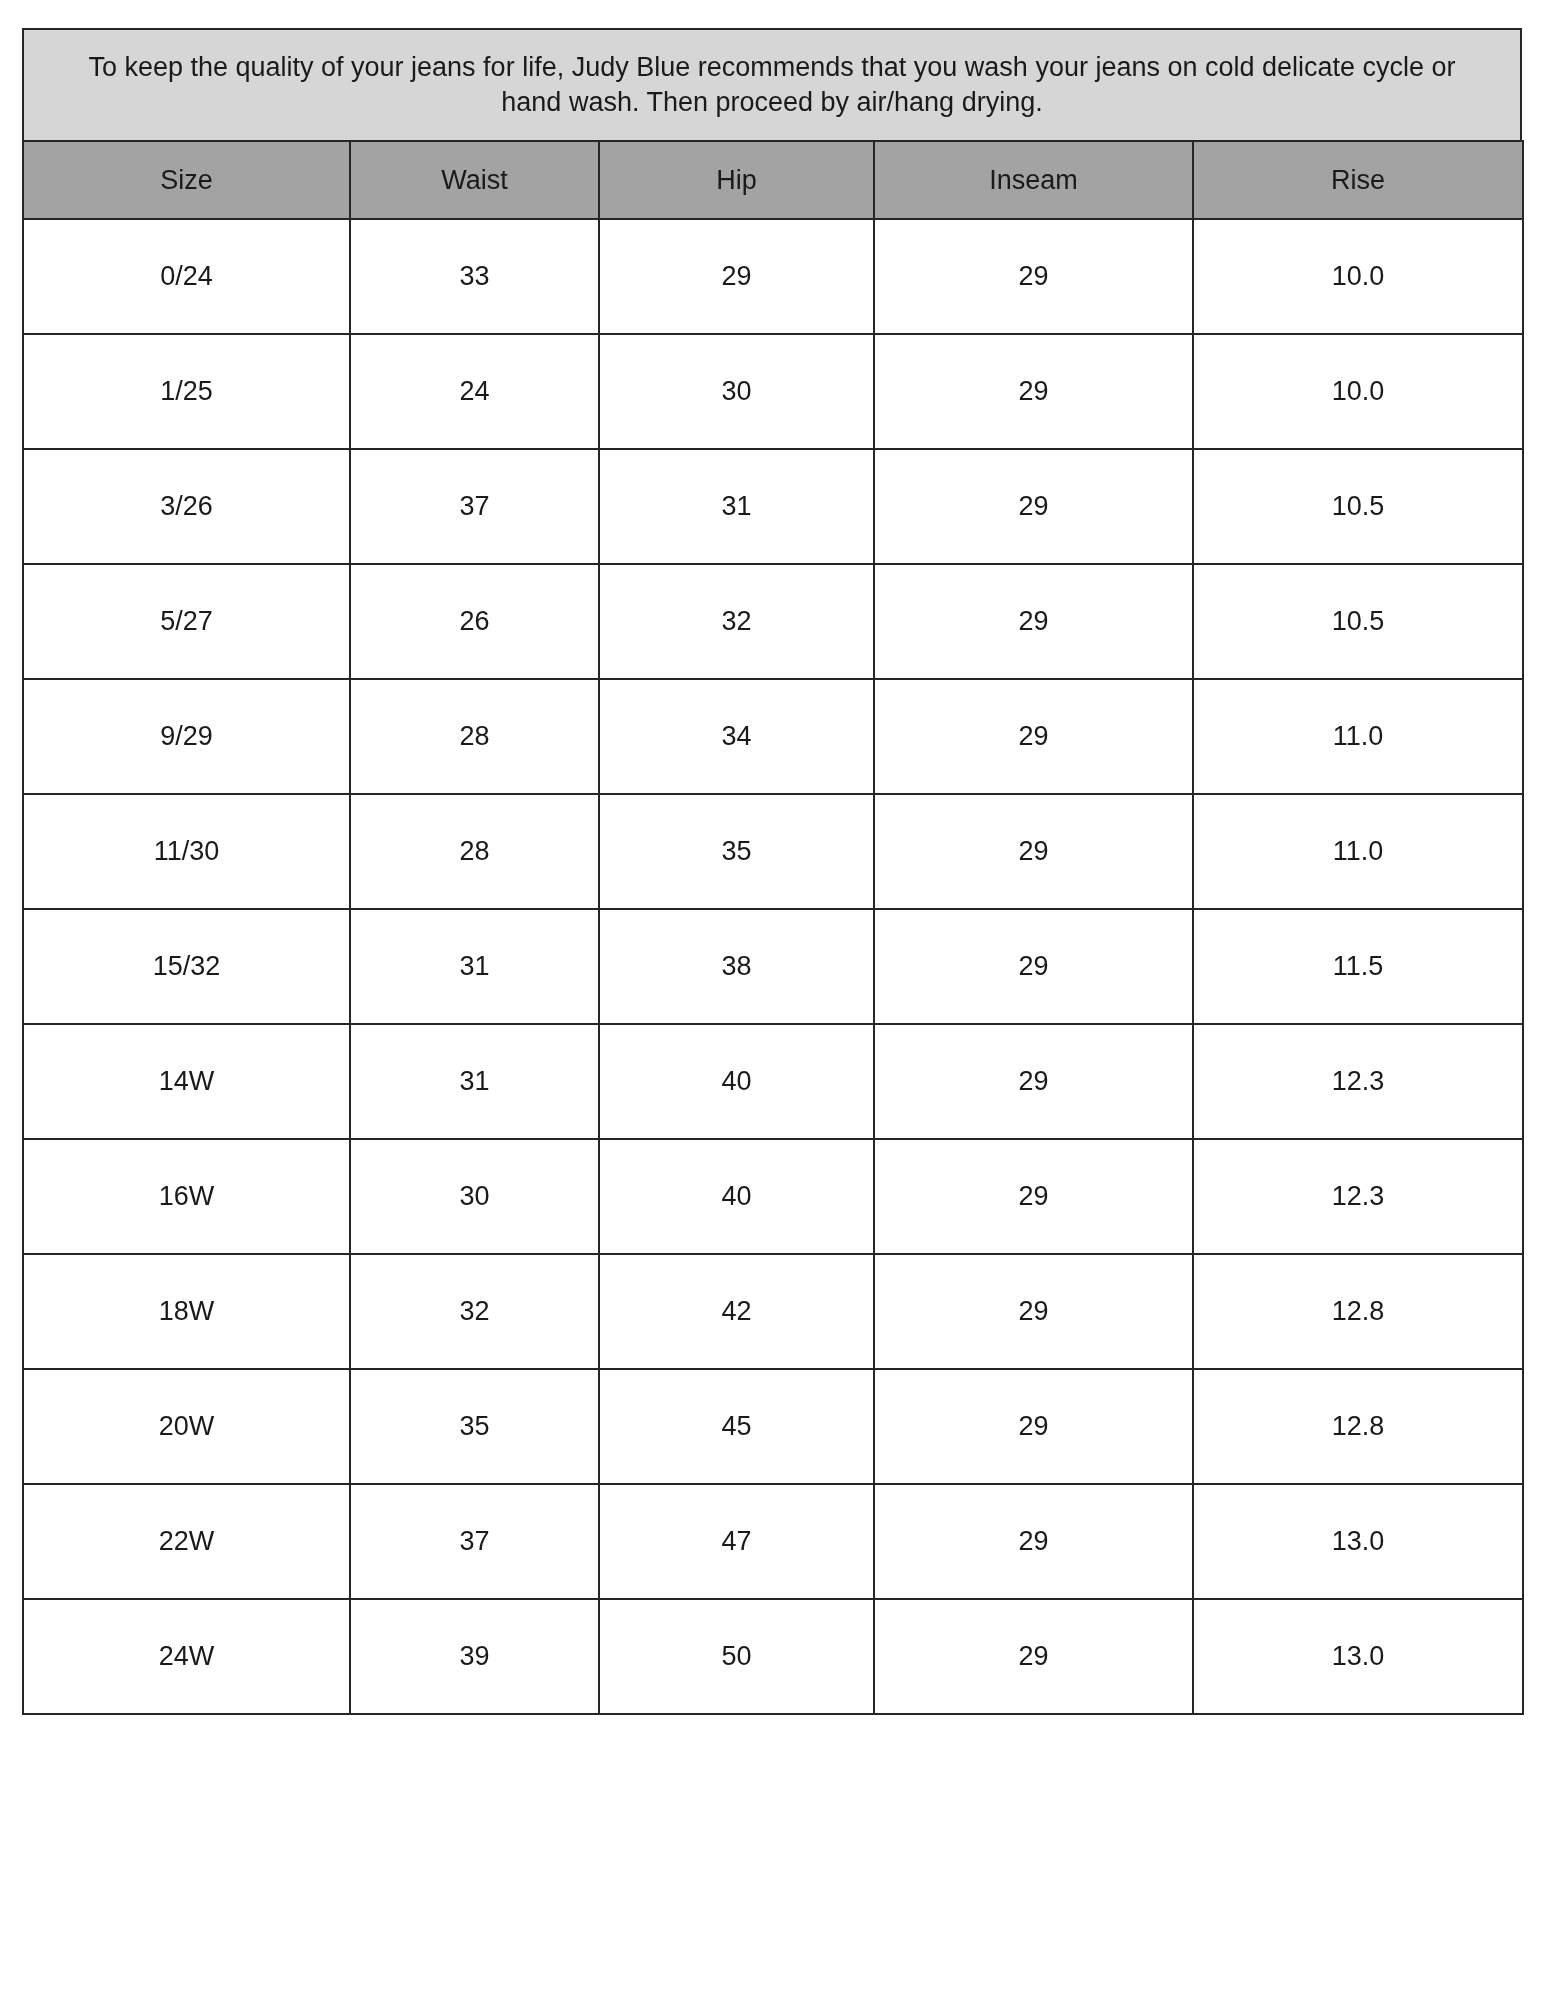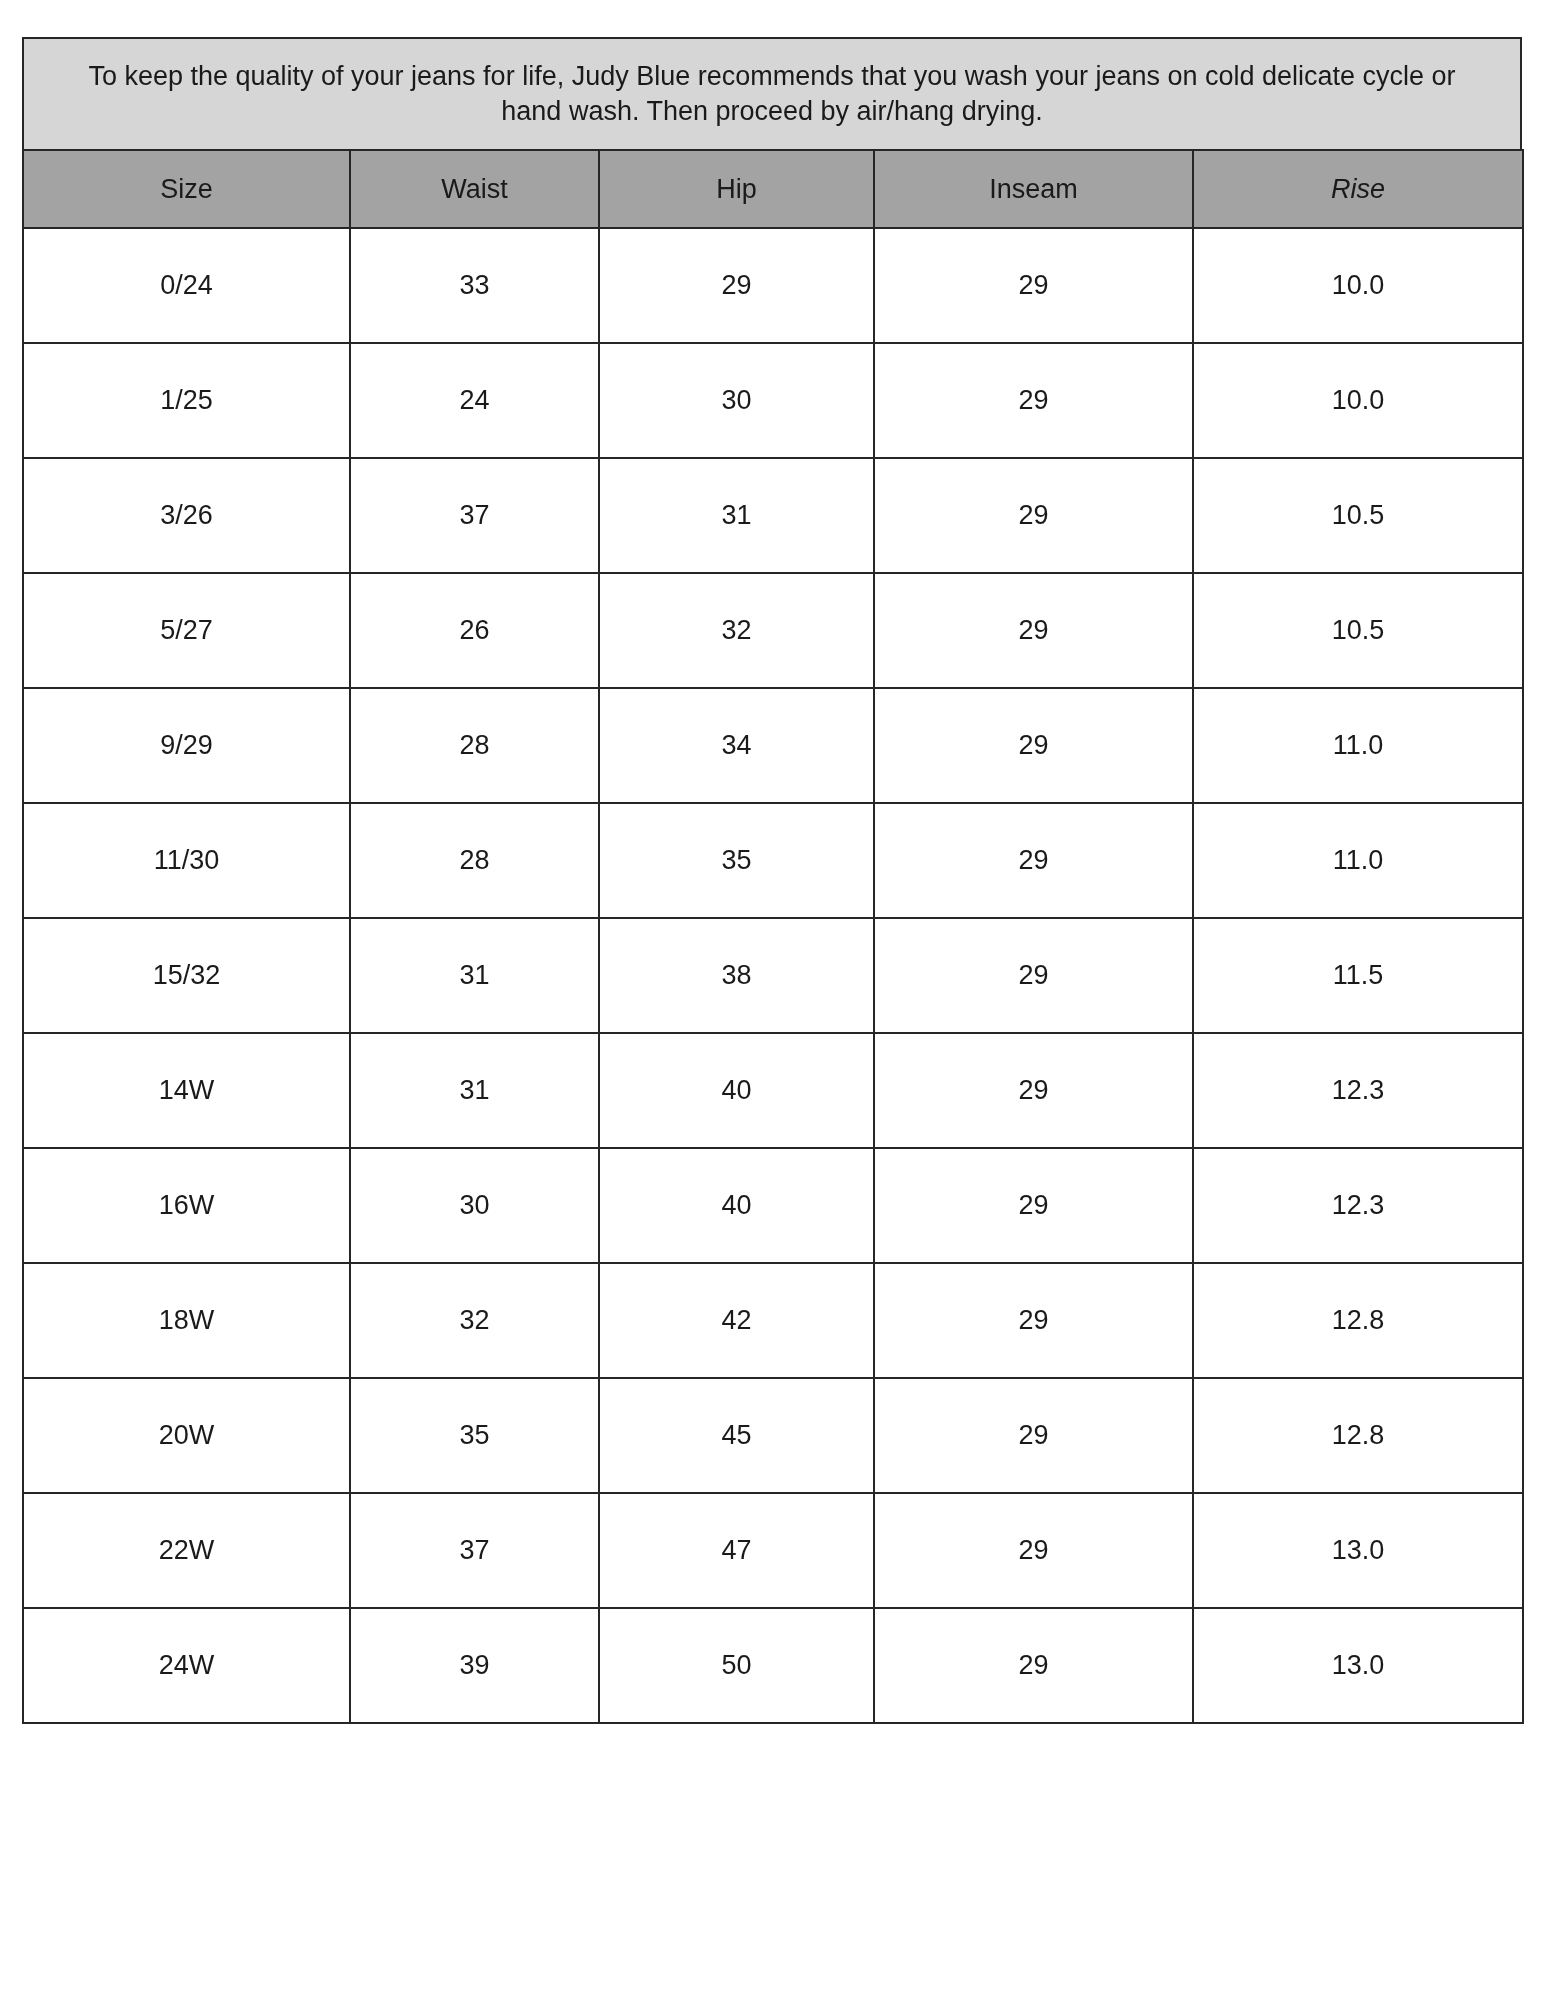--- a/index.html
+++ b/index.html
@@ -17,21 +17,21 @@
     width: 1545px;
     height: 2000px;
     position: relative;
     background: #ffffff;
     box-sizing: border-box;
   }
 
   .chart-wrap {
     position: absolute;
     left: 22px;
-    top: 37px;
+    top: 28px;
     width: 1500px;
   }
 
   
   .care-banner {
     background: #d6d6d6;
     border: 2px solid #262626;
     border-bottom: none;
     box-sizing: border-box;
     height: 112px;
@@ -70,21 +70,21 @@
     font-size: 27px;
     color: #1a1a1a;
     height: 76px;
     border-right: 2px solid #262626;
     border-bottom: 2px solid #262626;
     border-top: 2px solid #262626;
     text-align: center;
     vertical-align: middle;
     padding: 0;
   }
-  table.size-table thead th:last-child { border-right: none; font-style: italic; }
+  table.size-table thead th:last-child { border-right: none; }
 
   table.size-table tbody td {
     background: #ffffff;
     font-size: 27px;
     color: #1a1a1a;
     height: 113px;
     border-right: 2px solid #262626;
     border-bottom: 2px solid #262626;
     text-align: center;
     vertical-align: middle;

